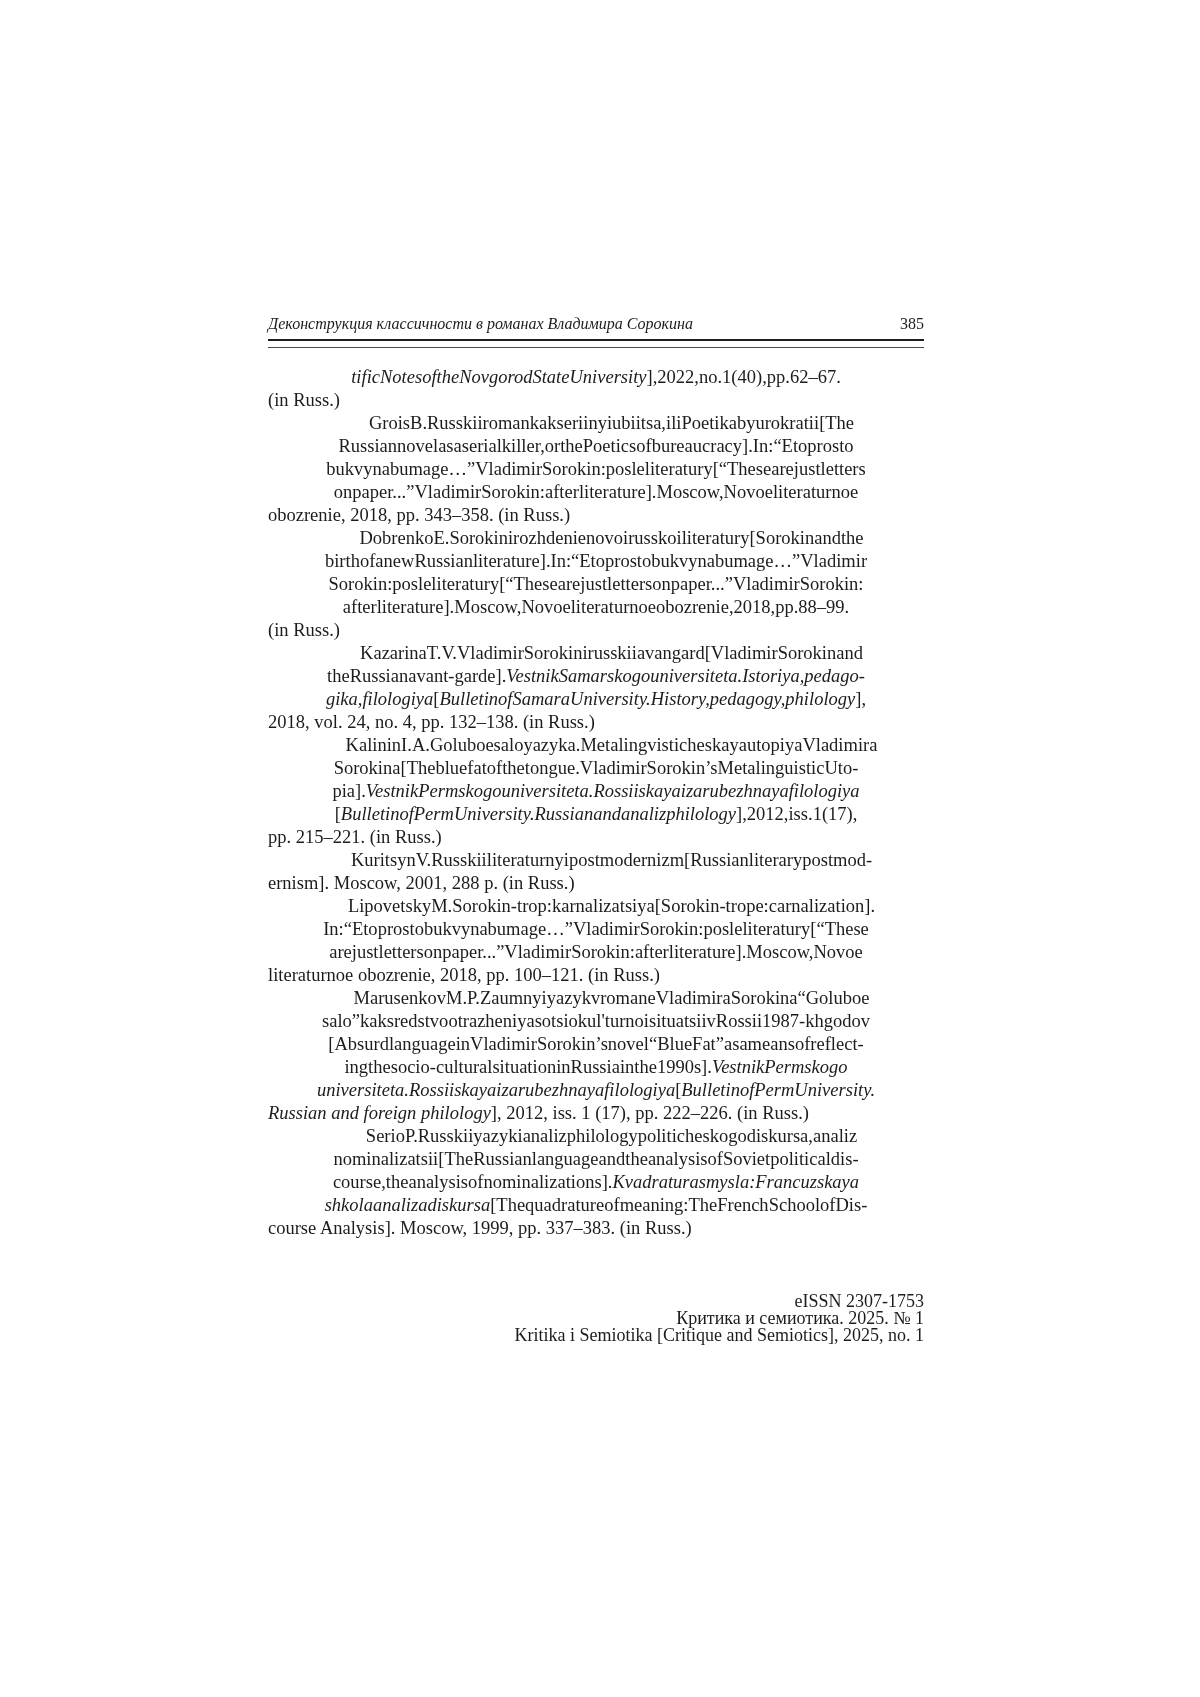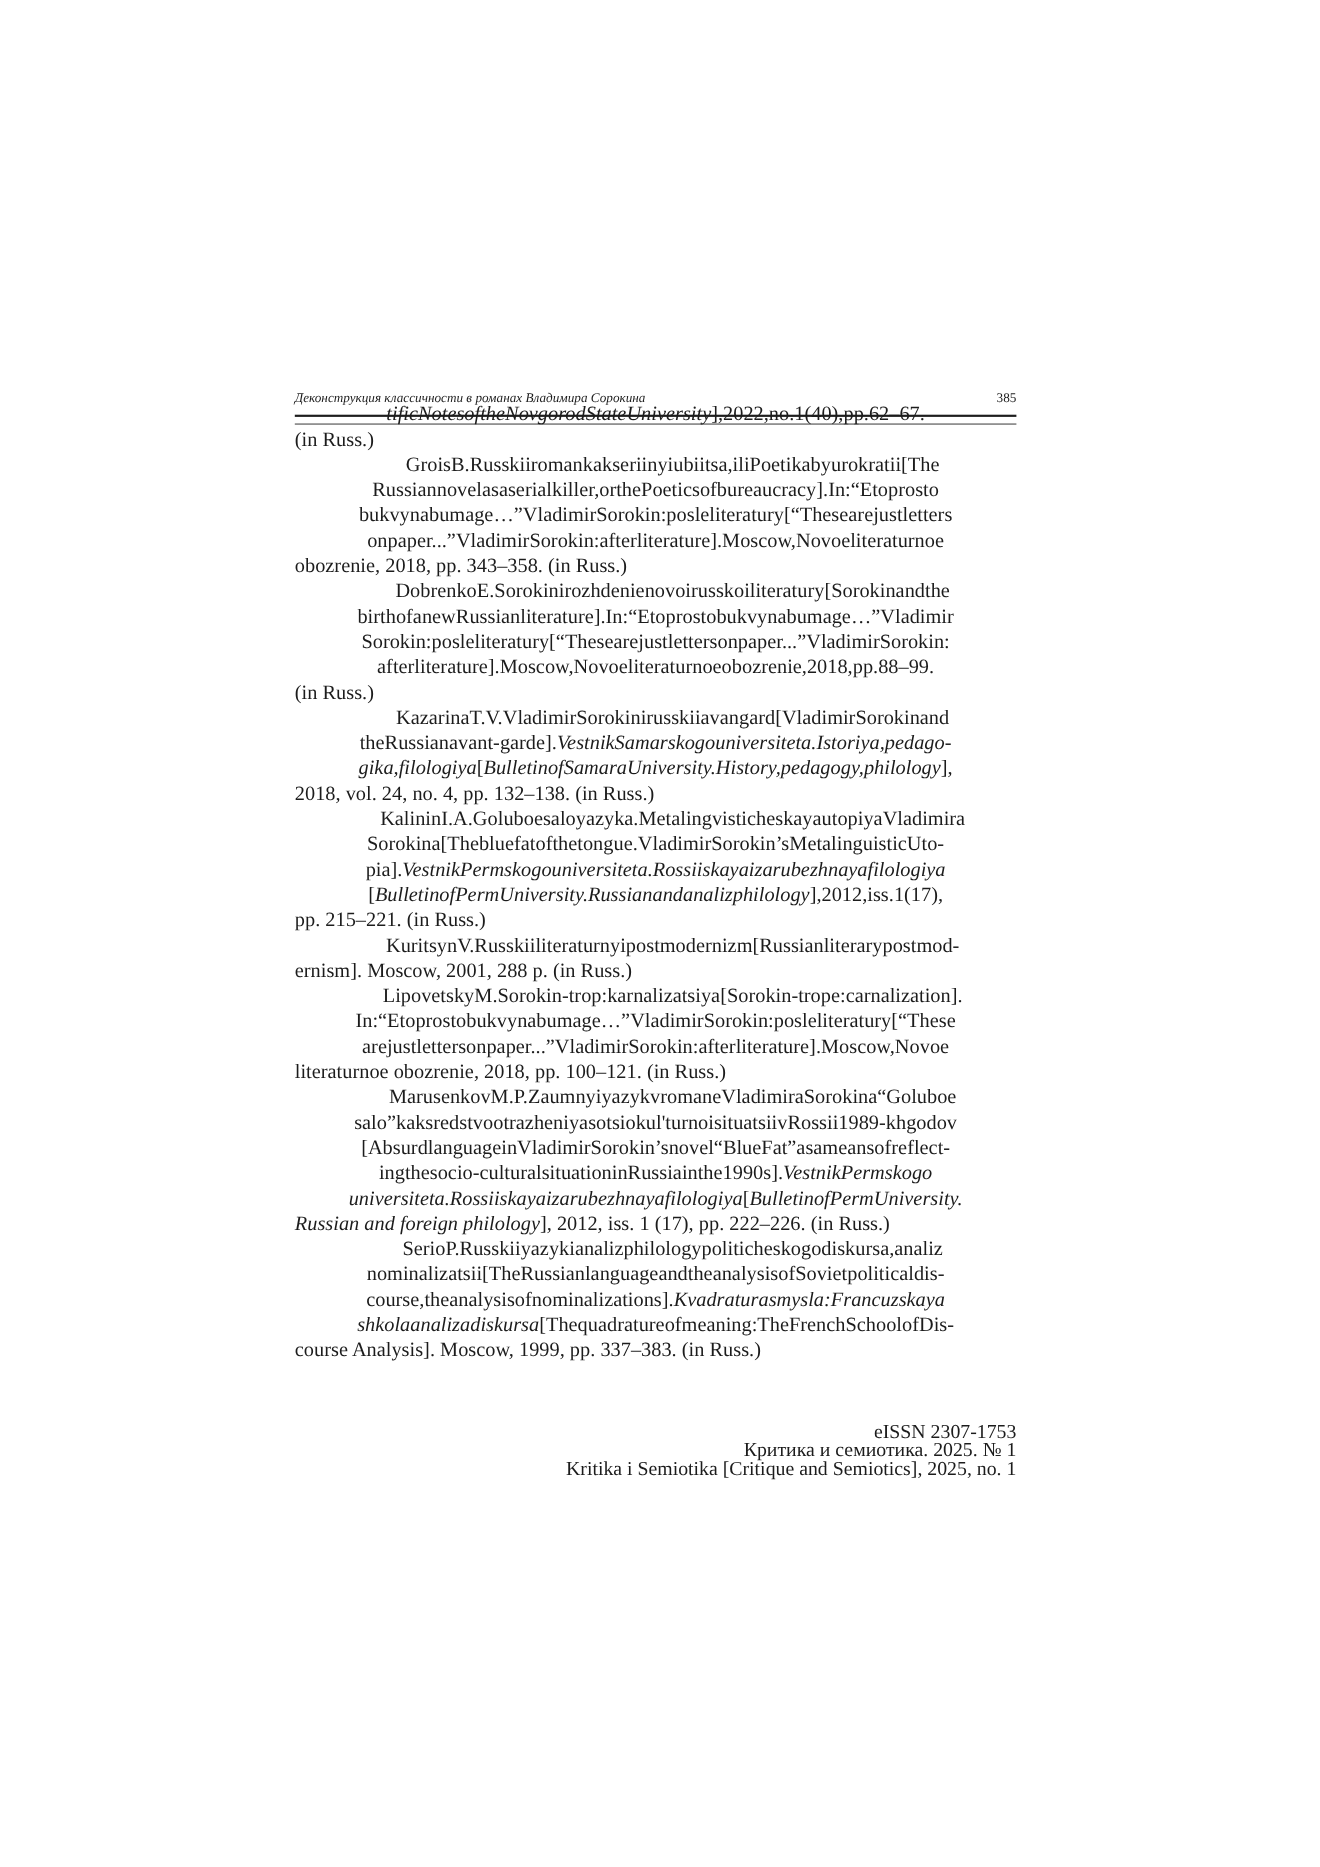--- a/index.html
+++ b/index.html
@@ -16,25 +16,25 @@
   .header {
     position: absolute;
     left: 268px;
     top: 314px;
     width: 656px;
   }
   .rh-row {
     display: flex;
     justify-content: space-between;
     align-items: baseline;
-    font-size: 12px;
+    font-size: 16px;
     line-height: 19px;
   }
   .rh-title { font-style: italic; }
-  .rh-page { font-style: normal; margin-top: 38px; }
+  .rh-page { font-style: normal; }
   .rule {
     margin-top: 6px;
     height: 6px;
     border-top: 2.5px solid #1e1e1e;
     border-bottom: 1.5px solid #4a4a4a;
   }
   
   .refbody {
     position: absolute;
     left: 268px;
@@ -358,21 +358,21 @@
         </div>
         <div class="line just">
           <span class="w"><span>salo”</span></span>
           <span class="w"><span>kak</span></span>
           <span class="w"><span>sredstvo</span></span>
           <span class="w"><span>otrazheniya</span></span>
           <span class="w"><span>sotsiokul'turnoi</span></span>
           <span class="w"><span>situatsii</span></span>
           <span class="w"><span>v</span></span>
           <span class="w"><span>Rossii</span></span>
-          <span class="w"><span>1989-kh</span></span>
+          <span class="w"><span>1987-kh</span></span>
           <span class="w"><span>godov</span></span>
         </div>
         <div class="line just">
           <span class="w"><span>[Absurd</span></span>
           <span class="w"><span>language</span></span>
           <span class="w"><span>in</span></span>
           <span class="w"><span>Vladimir</span></span>
           <span class="w"><span>Sorokin’s</span></span>
           <span class="w"><span>novel</span></span>
           <span class="w"><span>“Blue</span></span>

